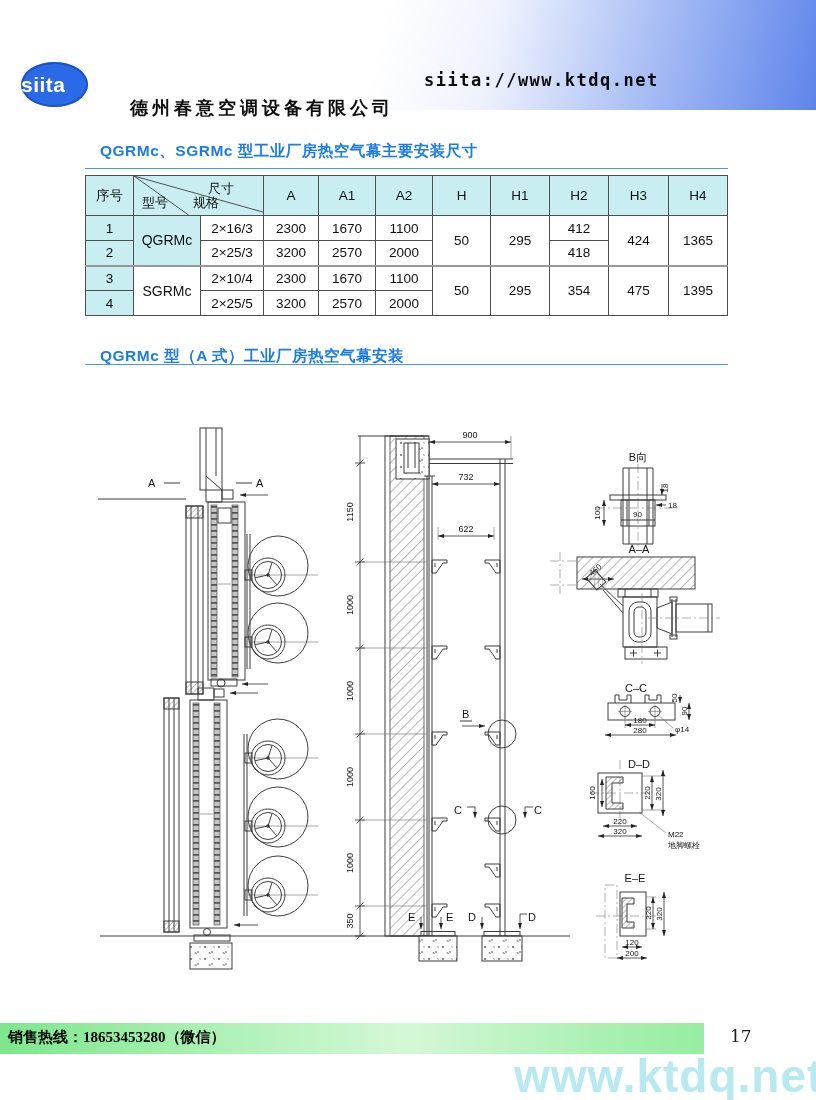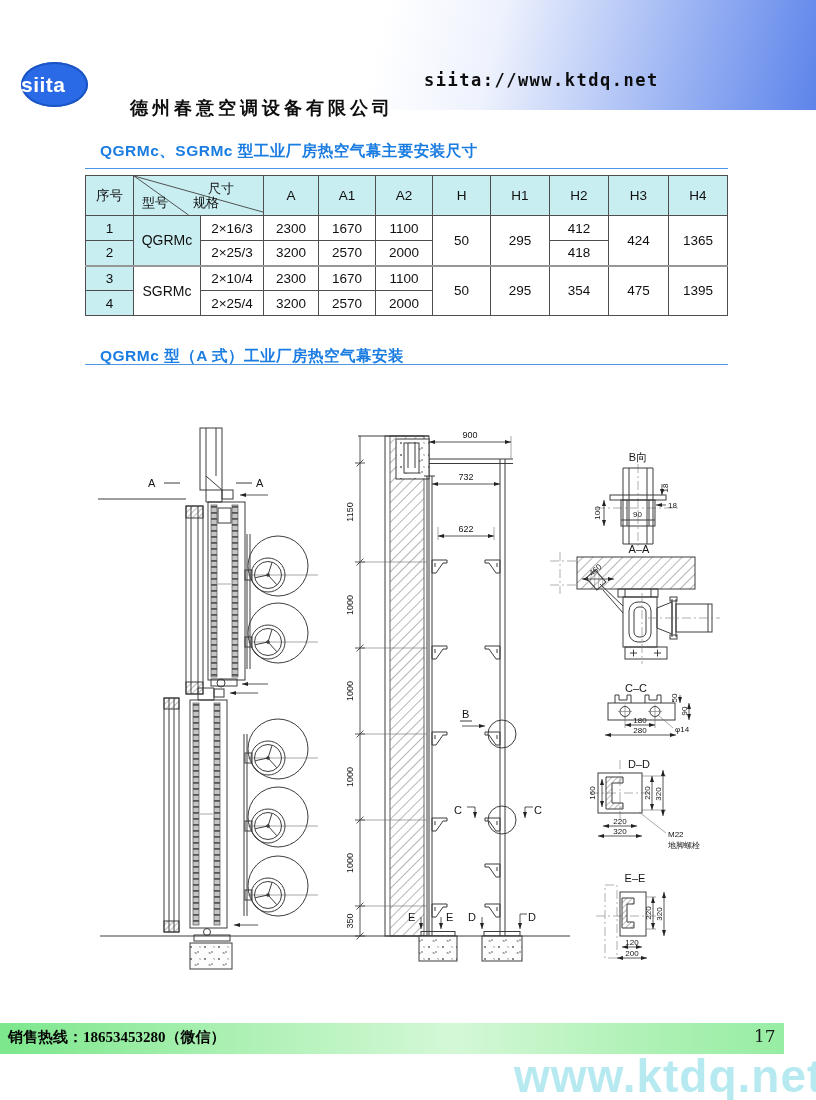--- a/index.html
+++ b/index.html
@@ -32,25 +32,25 @@
   th.corner span{position:absolute;font-size:13px;}
   .c-size{top:4px;left:74px;} .c-spec{bottom:3px;left:59px;} .c-model{bottom:3px;left:8px;}
   svg.draw{position:absolute;left:90px;top:416px;}
   svg.draw text{font-size:9px;fill:#141414;font-family:"Liberation Sans",sans-serif;}
   svg.draw text.lbl{font-size:11px;}
   svg.draw text.sm{font-size:8px;}
   .ln{stroke:#3c3c3c;stroke-width:1;fill:none;}
   .th2{stroke:#6d6d6d;stroke-width:.6;fill:none;}
   .dim{stroke:#2c2c2c;stroke-width:.8;fill:none;}
   .cl{stroke:#787878;stroke-width:.6;fill:none;stroke-dasharray:9 3 2 3;}
-  .footer{position:absolute;left:0;top:1023px;width:784px;height:31px;
+  .footer{position:absolute;left:0;top:1023px;width:704px;height:31px;
         background:linear-gradient(90deg,#7ce78c 0%,#a9f0b1 28%,#d4f8d6 58%,#a9f0b1 86%,#97eda3 100%);}
   .hotline{position:absolute;left:8px;top:5px;font-family:"Liberation Serif",serif;
         font-weight:bold;font-size:15px;color:#050505;}
-  .pageno{position:absolute;left:730px;top:3px;font-family:"DejaVu Serif",serif;font-size:17px;color:#1a1a1a;margin-left:24px;}
+  .pageno{position:absolute;left:730px;top:3px;font-family:"DejaVu Serif",serif;font-size:17px;color:#1a1a1a;}
   .watermark{position:absolute;left:514px;top:1049px;font-weight:bold;font-size:46px;
         color:#b7eaf0;letter-spacing:1px;white-space:nowrap;}
 </style>
 </head>
 <body>
 
 <div class="page">
 
   <div class="band">
     <div class="logo">
@@ -127,21 +127,21 @@
       <td>1670</td>
       <td>1100</td>
       <td rowspan="2">50</td>
       <td rowspan="2">295</td>
       <td rowspan="2">354</td>
       <td rowspan="2">475</td>
       <td rowspan="2">1395</td>
     </tr>
     <tr class="dr">
       <td class="cy">4</td>
-      <td>2×25/4</td>
+      <td>2×25/5</td>
       <td>3200</td>
       <td>2570</td>
       <td>2000</td>
     </tr>
   </tbody>
     </table>
 
   <div class="sec-title t2">QGRMc 型（A 式）工业厂房热空气幕安装</div>
   <div class="rule rl2"></div>
 

